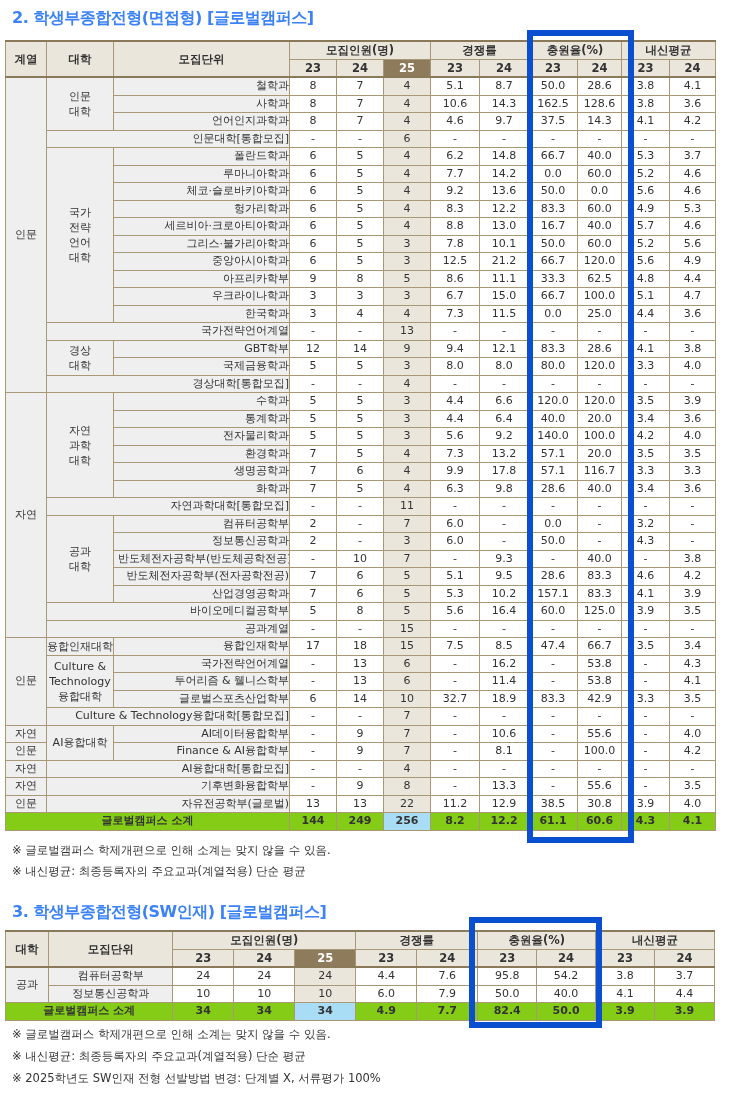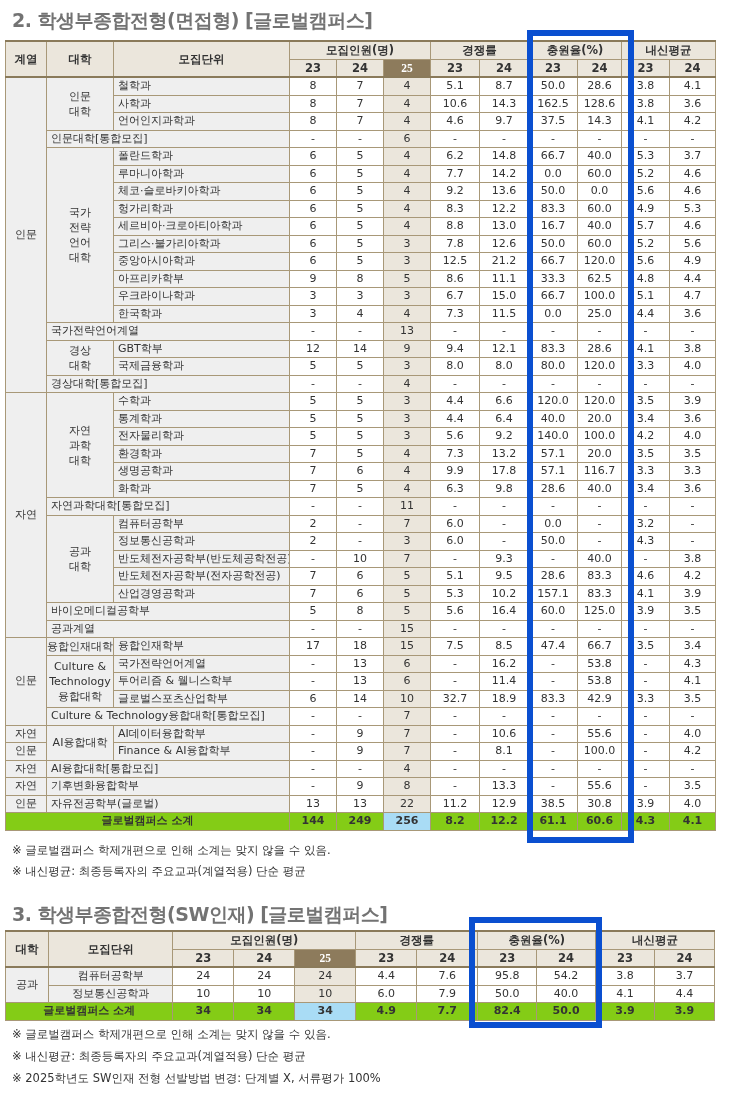--- a/index.html
+++ b/index.html
@@ -1,25 +1,25 @@
 <!DOCTYPE html>
 <html><head>
 <meta charset="utf-8">
 <style>
   html, body { margin:0; padding:0; background:#ffffff; }
   body { width:732px; height:1096px; position:relative; overflow:hidden;
          font-family:"DejaVu Sans","Liberation Sans",sans-serif; color:#333; }
-  .title { position:absolute; left:12px; font-size:19px; font-weight:bold; color:#737373; letter-spacing:-0.5px; }
+  .title { position:absolute; left:12px; font-size:16px; font-weight:bold; color:#3b82f6; letter-spacing:-0.5px; }
   table { position:absolute; left:5px; border-collapse:collapse; table-layout:fixed; font-size:11px; }
   td, th { border:1px solid #a89878; padding:0; text-align:center; height:16.5px; line-height:16px; white-space:nowrap; overflow:hidden; }
   th { background:#ebe6dc; font-weight:bold; color:#333; font-size:11.5px; }
-  th.y25 { background:#8d7b5c; color:#fff;font-family:Liberation Serif, serif; }
+  th.y25 { background:#8d7b5c; color:#fff; }
   td.c25 { background:#ebe6dc; }
   td.gray { background:#efefef; }
-  td.left { text-align:left; padding-left:4px; }
+  td.left { text-align:right; padding-left:4px; }
   td.wrap { white-space:normal; line-height:15px; }
   tr.sub td { background:#84cc16; font-weight:bold; }
   tr.sub td.c25 { background:#a9dcf5;text-align:center; }
   table tr:first-child th, table tr:first-child td { border-top:2px solid #8a7a5a; }
   .note { position:absolute; left:12px; font-size:11.5px; color:#333; }
   .bluebox { position:absolute; border:6px solid #0a4fd0; box-sizing:border-box; pointer-events:none; }
 </style>
 </head>
 <body>
 
@@ -177,21 +177,21 @@
         <td>40.0</td>
         <td>5.7</td>
         <td>4.6</td>
       </tr>
       <tr>
         <td class="gray left">그리스·불가리아학과</td>
         <td>6</td>
         <td>5</td>
         <td class="c25">3</td>
         <td>7.8</td>
-        <td>12.6</td>
+        <td>10.1</td>
         <td>50.0</td>
         <td>60.0</td>
         <td>5.2</td>
         <td>5.6</td>
       </tr>
       <tr>
         <td class="gray left">중앙아시아학과</td>
         <td>6</td>
         <td>5</td>
         <td class="c25">3</td>

